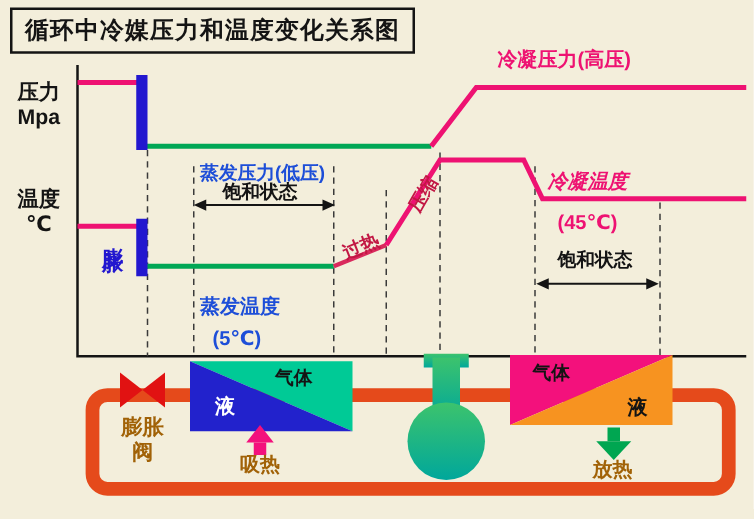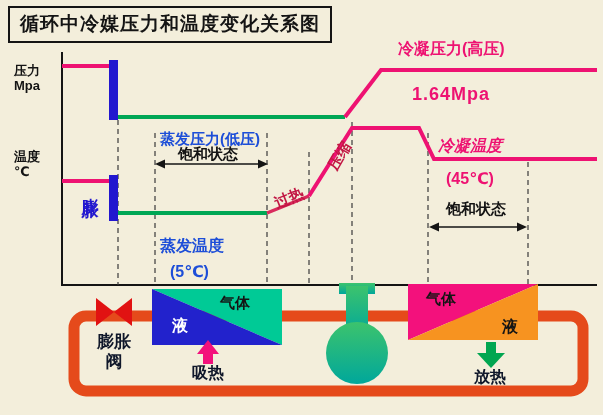--- a/index.html
+++ b/index.html
@@ -6,28 +6,28 @@
   body{font-family:"Liberation Sans","DejaVu Sans",sans-serif;}
   #stage{
     position:relative;width:603px;height:415px;background:#f3eedb;overflow:hidden;
   }
   #shapes{position:absolute;left:0;top:0;}
   .lbl{position:absolute;font-weight:bold;white-space:nowrap;line-height:1.15;}
   .black{color:#141414;}
   .pink{color:#ee1272;}
   .green{color:#1d4ed8;margin-top:44px;}
   .blue{color:#2217cf;}
-  .red{color:#0f172a;}
+  .red{color:#a16207;}
   .crimson{color:#c21744;}
   #title-box{
     position:absolute;left:8px;top:6px;border:2px solid #141414;
     padding:3px 10px 4px 10px;font-size:19px;font-weight:bold;color:#141414;
     letter-spacing:1px;white-space:nowrap;text-align:center;
   }
-  .axis-label{font-size:13px;}
+  .axis-label{font-size:17px;text-align:center;}
   .rot-superheat{transform:rotate(-22deg);transform-origin:center;}
   .rot-compress{transform:rotate(-60deg);transform-origin:center;}
   .vertical{writing-mode:vertical-rl;text-orientation:upright;letter-spacing:3px;}
   #expansion-valve-label{white-space:normal;width:42px;text-align:center;}
 </style>
 </head>
 <body>
 
 <div id="stage">
 
@@ -116,21 +116,20 @@
   <div class="lbl black axis-label" style="left:14px;top:64px;">
     <div>压力</div>
     <div>Mpa</div>
   </div>
   <div class="lbl black axis-label" style="left:14px;top:150px;">
     <div>温度</div>
     <div>℃</div>
   </div>
 
   <div class="lbl pink" style="left:398px;top:40px;font-size:16px;">冷凝压力(高压)</div>
-  <div class="lbl pink" style="left:412px;top:84px;font-size:18px;letter-spacing:1px;">1.64Mpa</div>
   <div class="lbl green" style="left:160px;top:86px;font-size:15px;">蒸发压力(低压)</div>
   <div class="lbl black" style="left:178px;top:145px;font-size:15px;">饱和状态</div>
   <div class="lbl green" style="left:160px;top:193px;font-size:16px;">蒸发温度</div>
   <div class="lbl green" style="left:170px;top:219px;font-size:16px;">(5℃)</div>
   <div class="lbl crimson rot-superheat" style="left:274px;top:189px;font-size:15px;">过热</div>
   <div class="lbl crimson rot-compress" style="left:324px;top:147px;font-size:15px;">压缩</div>
   <div class="lbl pink" style="left:438px;top:137px;font-size:16px;font-style:italic;">冷凝温度</div>
   <div class="lbl pink" style="left:446px;top:170px;font-size:16px;">(45℃)</div>
   <div class="lbl black" style="left:446px;top:200px;font-size:15px;">饱和状态</div>
   <div class="lbl blue vertical" style="left:80px;top:184px;font-size:17px;">膨胀</div>

